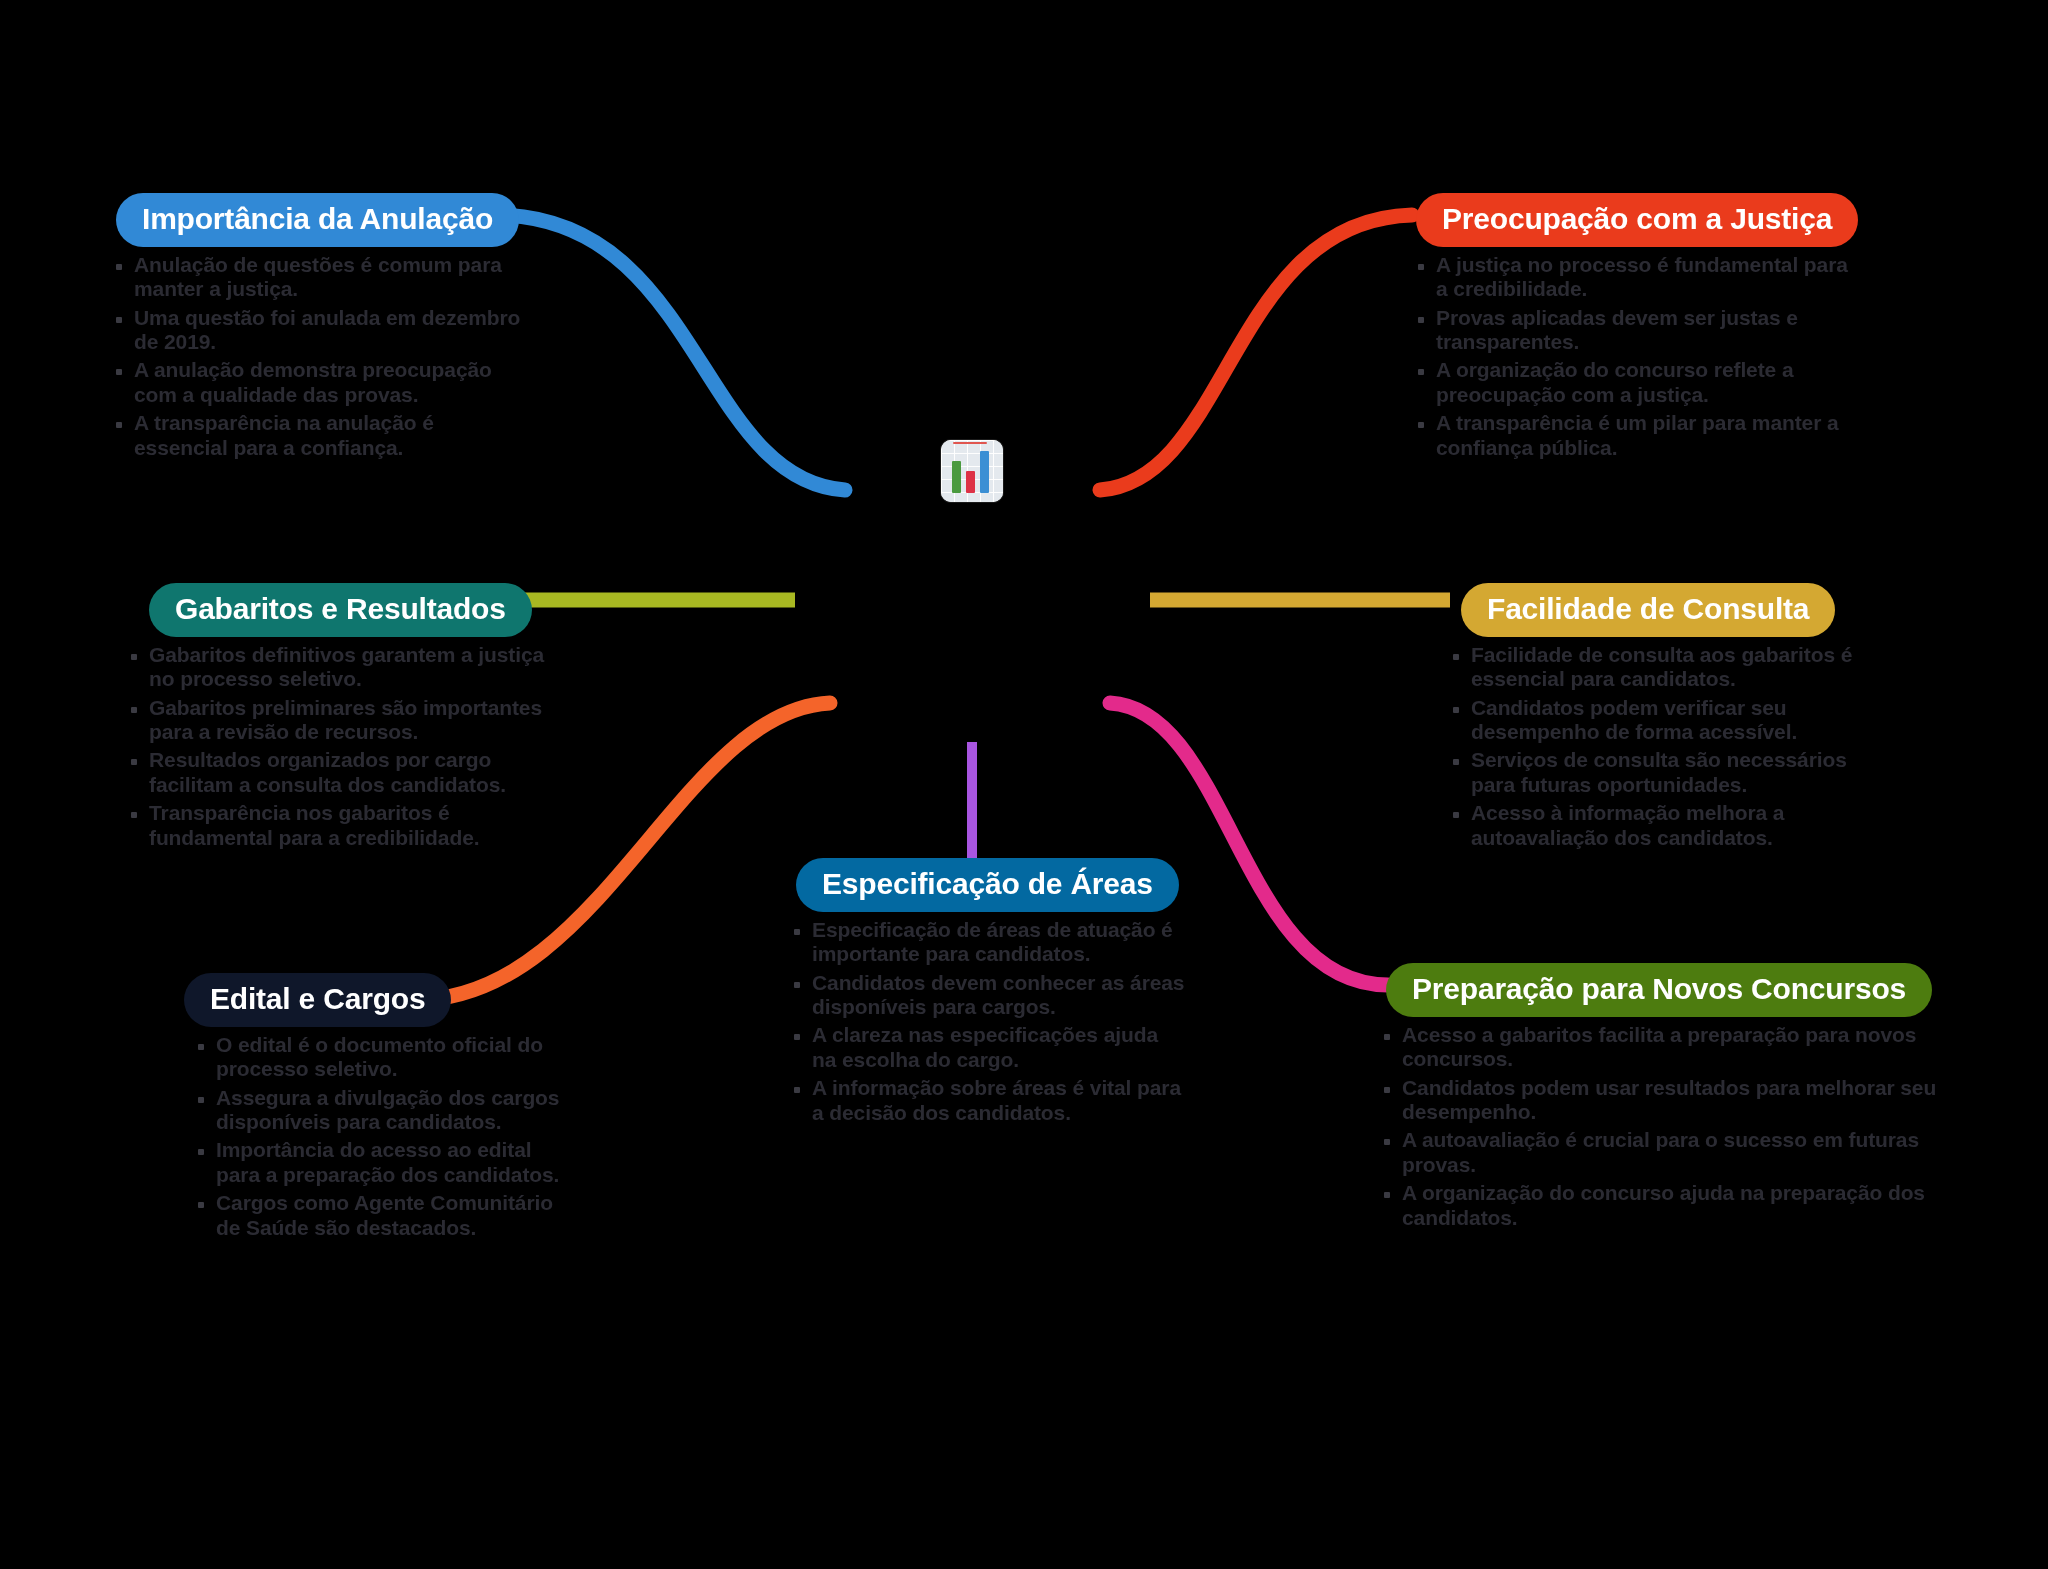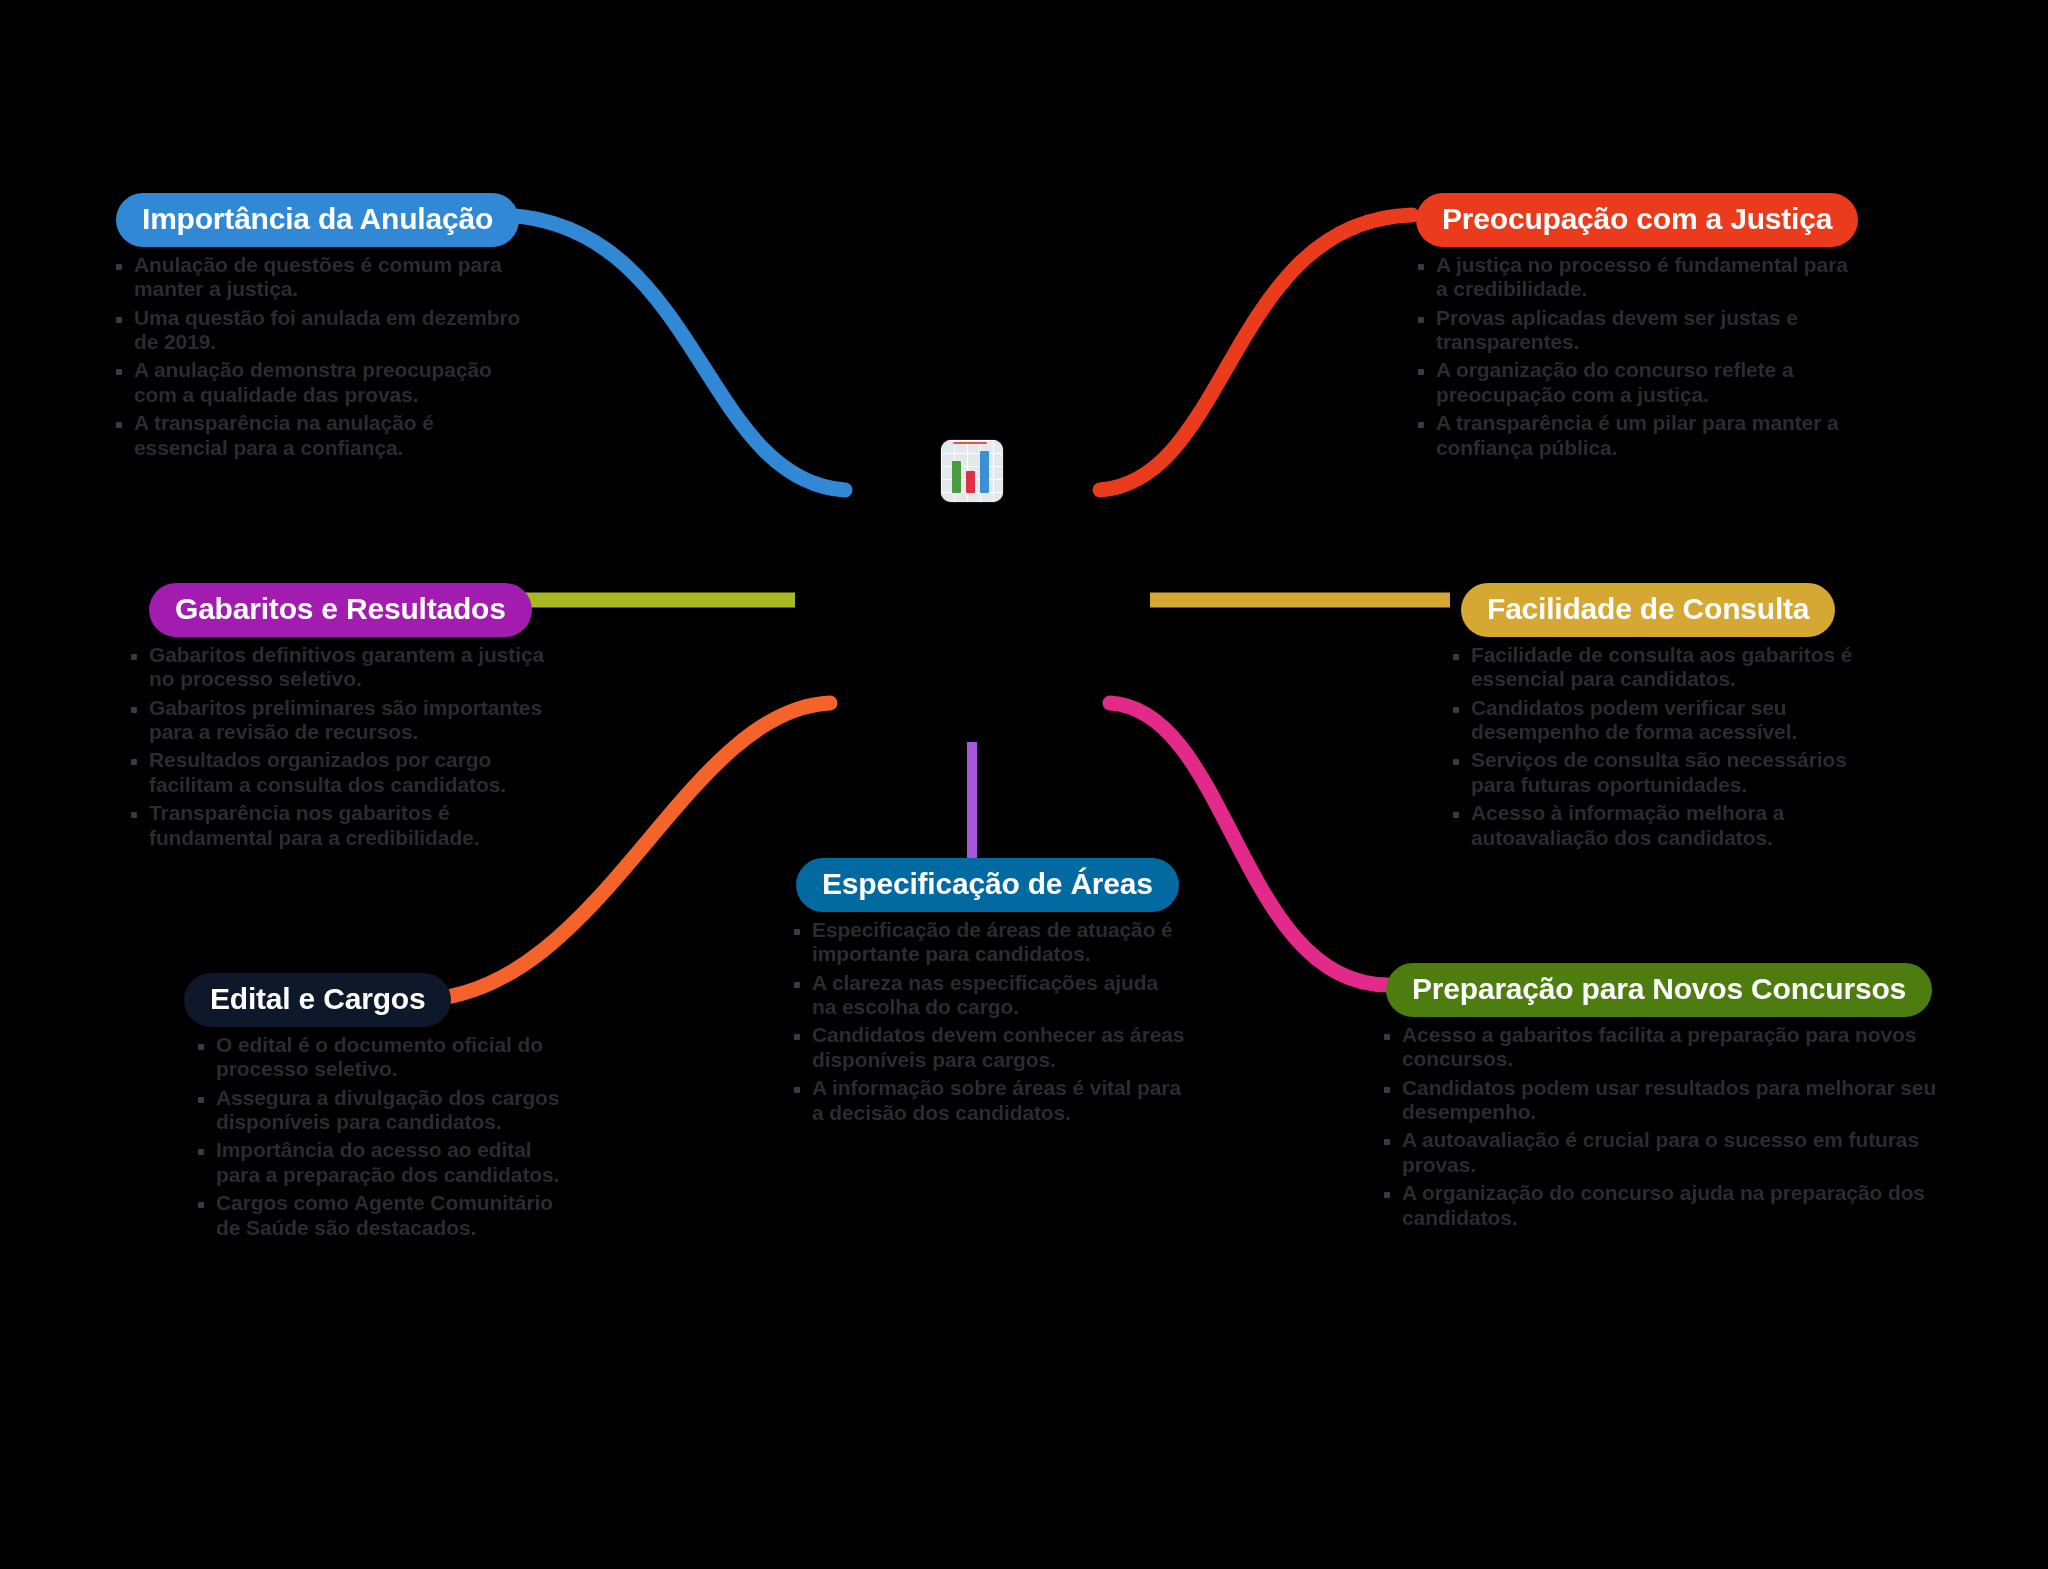--- a/index.html
+++ b/index.html
@@ -138,21 +138,21 @@
     <div class="pill" style="background: rgb(234, 59, 28);">Preocupação com a Justiça</div>
     <ul class="bullets">
       <li>A justiça no processo é fundamental para a credibilidade.</li>
       <li>Provas aplicadas devem ser justas e transparentes.</li>
       <li>A organização do concurso reflete a preocupação com a justiça.</li>
       <li>A transparência é um pilar para manter a confiança pública.</li>
     </ul>
   </div>
 
   <div class="node" id="node-gabaritos">
-    <div class="pill" style="background: #a21caf;">Gabaritos e Resultados</div>
+    <div class="pill" style="background: #0f766e;">Gabaritos e Resultados</div>
     <ul class="bullets">
       <li>Gabaritos definitivos garantem a justiça no processo seletivo.</li>
       <li>Gabaritos preliminares são importantes para a revisão de recursos.</li>
       <li>Resultados organizados por cargo facilitam a consulta dos candidatos.</li>
       <li>Transparência nos gabaritos é fundamental para a credibilidade.</li>
     </ul>
   </div>
 
   <div class="node" id="node-facilidade">
     <div class="pill" style="background: rgb(212, 168, 50);">Facilidade de Consulta</div>
@@ -171,22 +171,22 @@
       <li>Assegura a divulgação dos cargos disponíveis para candidatos.</li>
       <li>Importância do acesso ao edital para a preparação dos candidatos.</li>
       <li>Cargos como Agente Comunitário de Saúde são destacados.</li>
     </ul>
   </div>
 
   <div class="node" id="node-especificacao">
     <div class="pill" style="background: #0369a1;">Especificação de Áreas</div>
     <ul class="bullets">
       <li>Especificação de áreas de atuação é importante para candidatos.</li>
+      <li>Candidatos devem conhecer as áreas disponíveis para cargos.</li>
       <li>A clareza nas especificações ajuda na escolha do cargo.</li>
-      <li>Candidatos devem conhecer as áreas disponíveis para cargos.</li>
       <li>A informação sobre áreas é vital para a decisão dos candidatos.</li>
     </ul>
   </div>
 
   <div class="node" id="node-preparacao">
     <div class="pill" style="background: #4d7c0f;">Preparação para Novos Concursos</div>
     <ul class="bullets">
       <li>Acesso a gabaritos facilita a preparação para novos concursos.</li>
       <li>Candidatos podem usar resultados para melhorar seu desempenho.</li>
       <li>A autoavaliação é crucial para o sucesso em futuras provas.</li>

